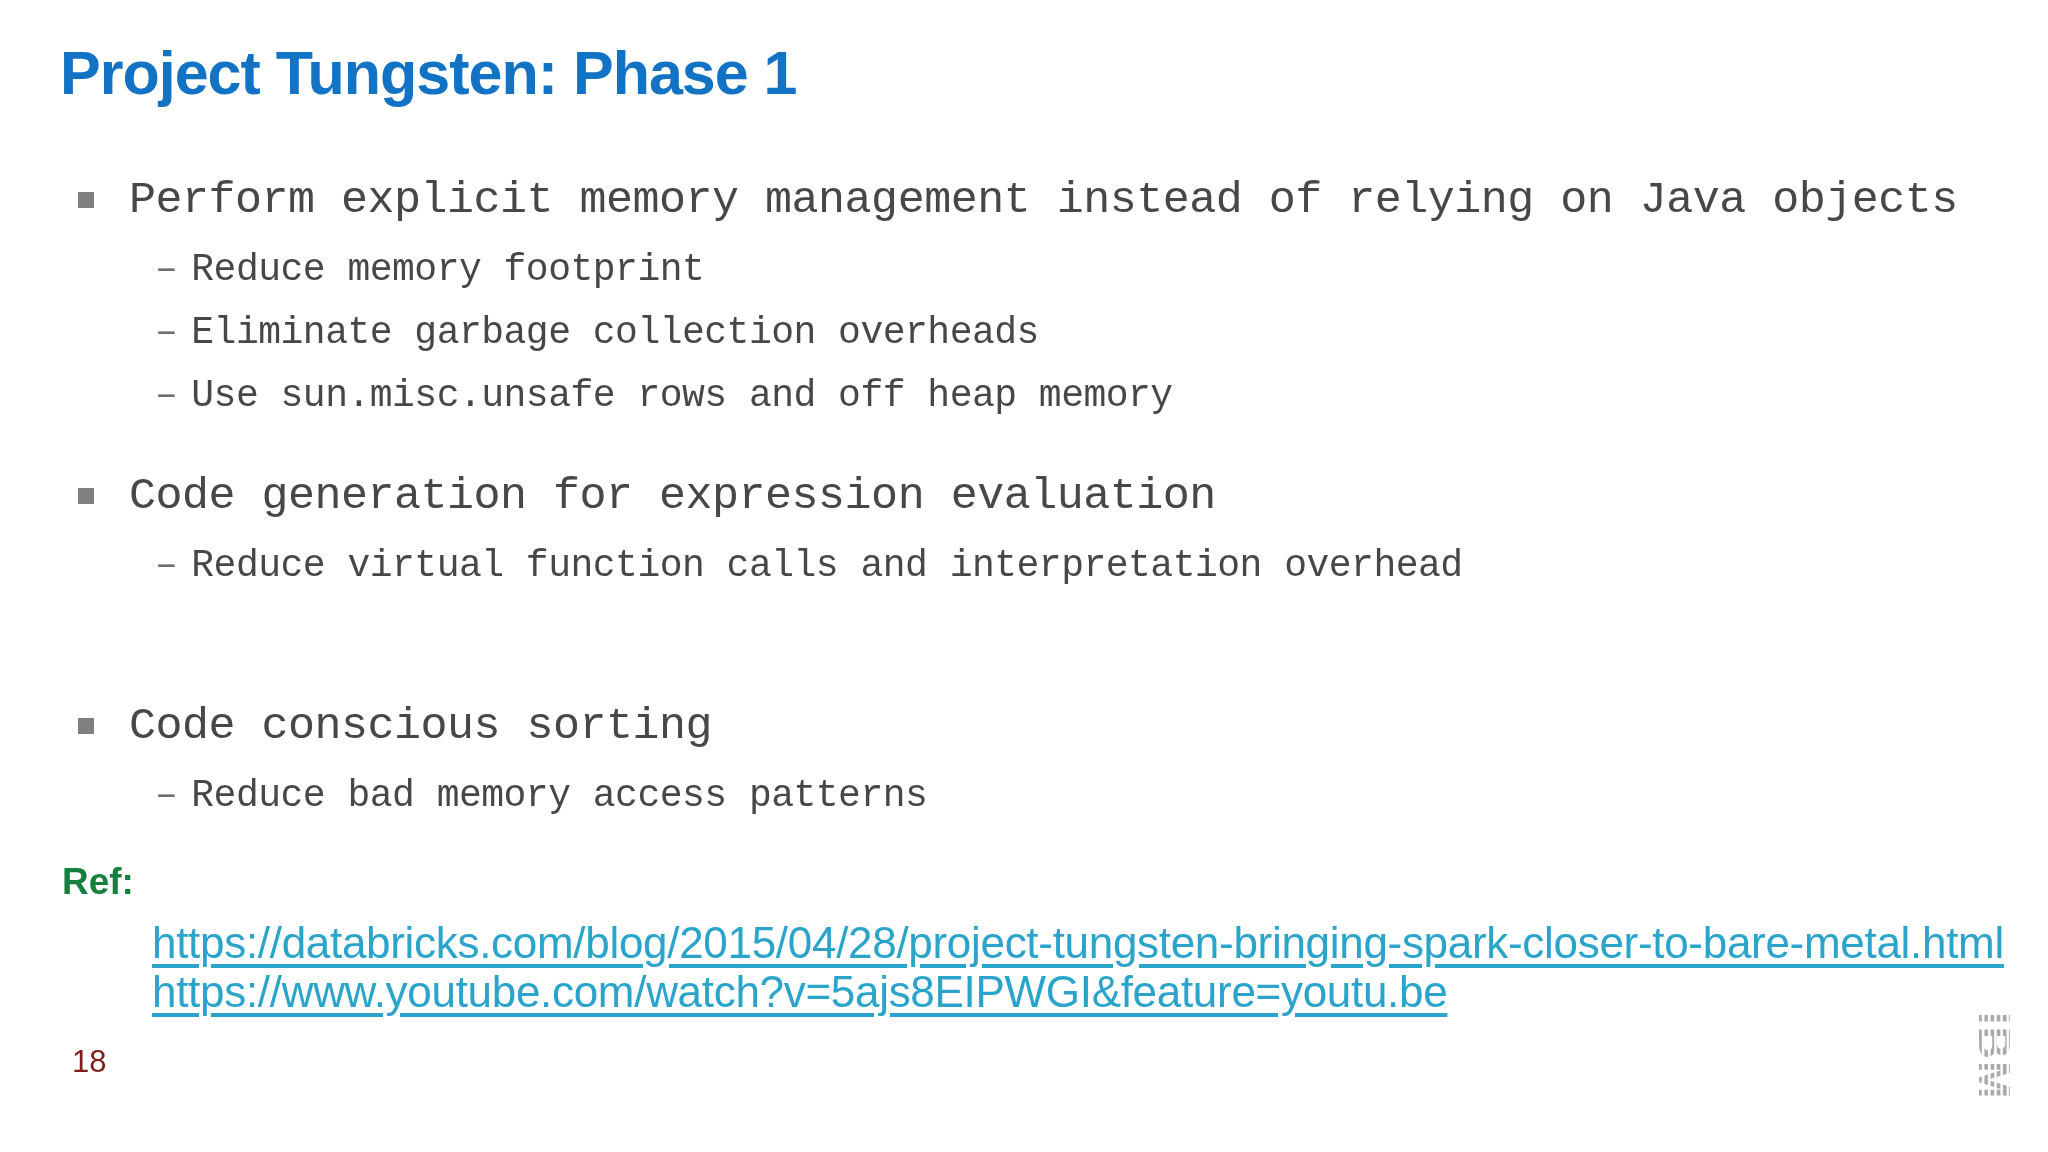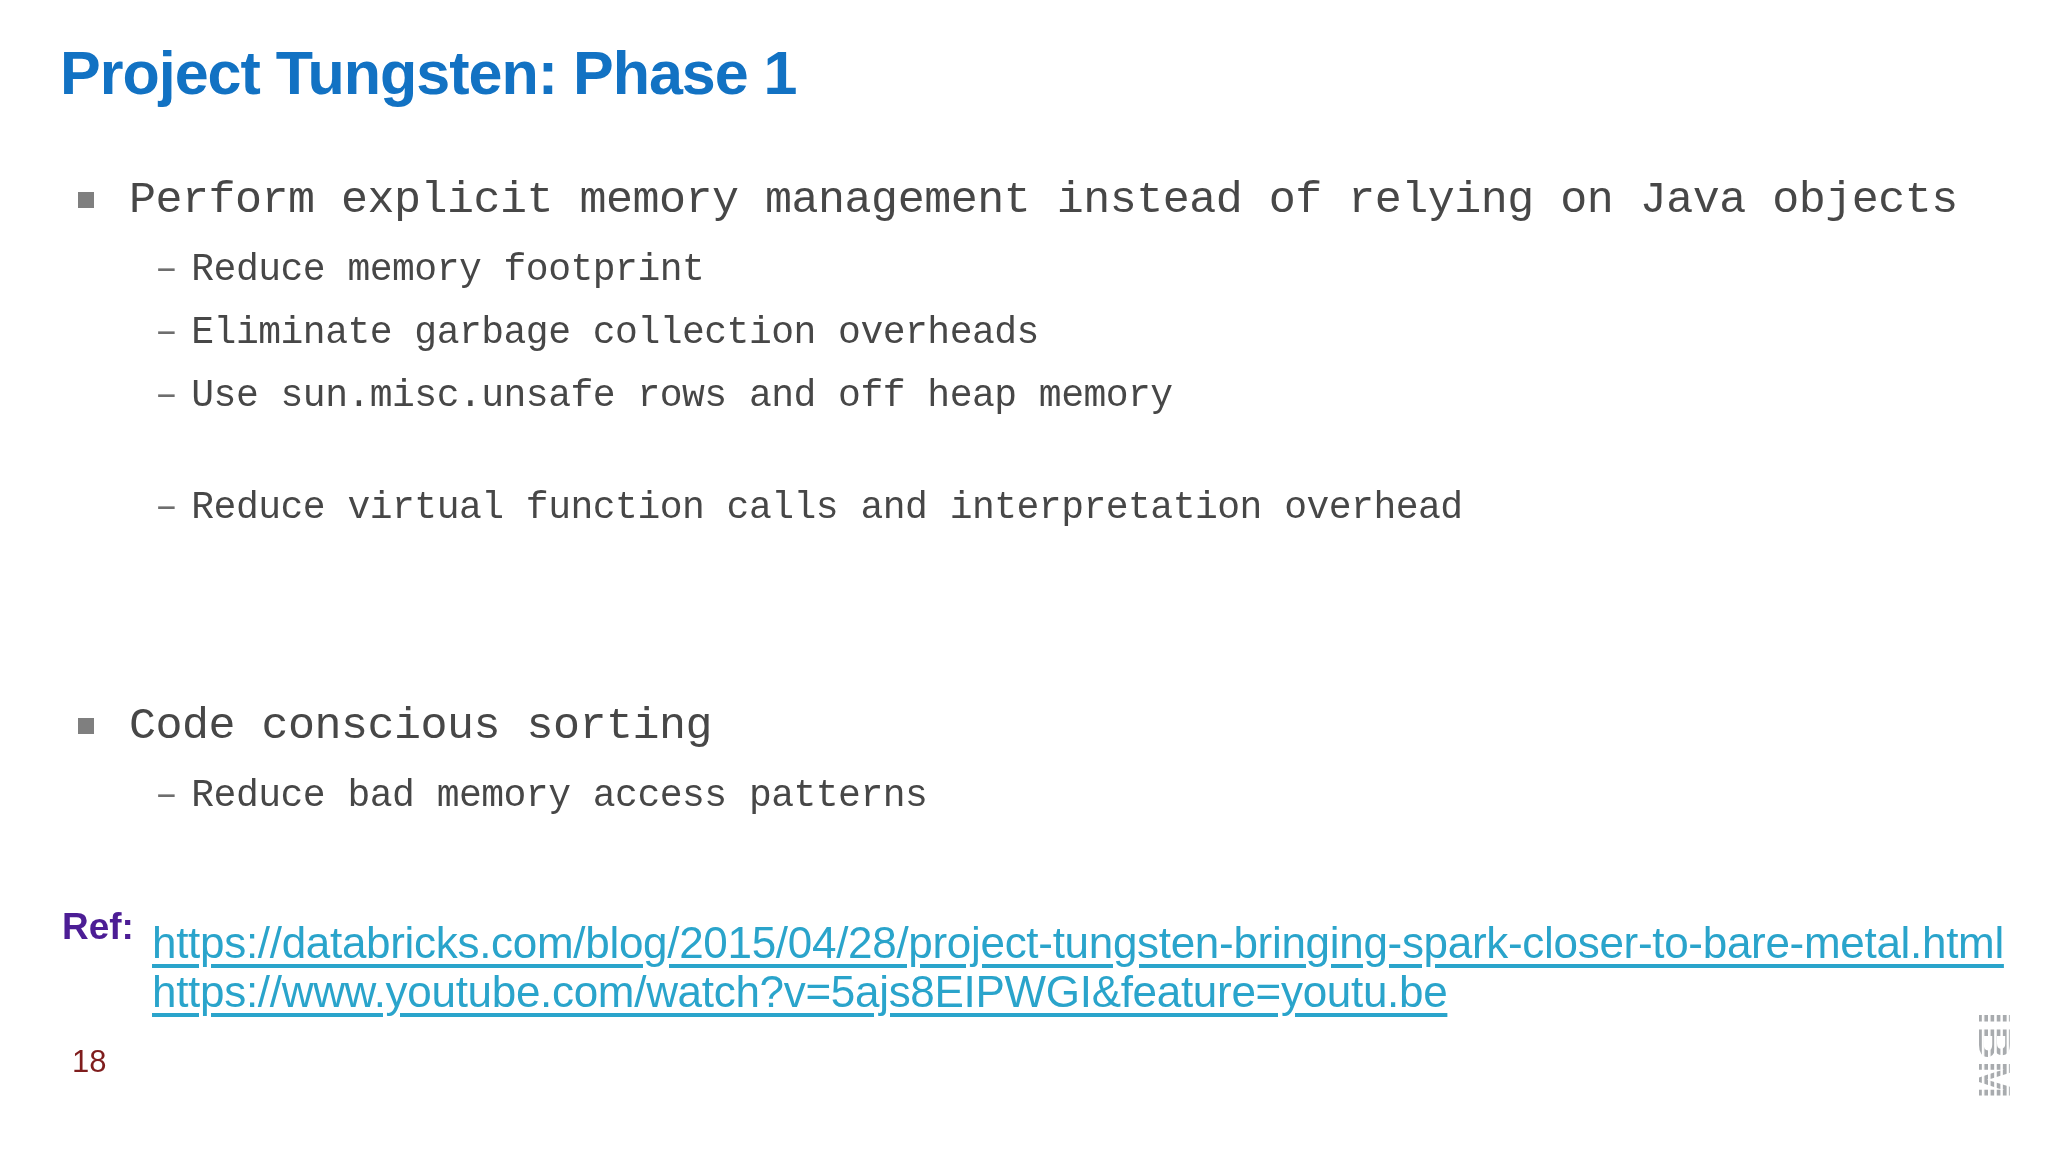--- a/index.html
+++ b/index.html
@@ -61,22 +61,21 @@
     color: #6E6E6E;
     margin-right: 14px;
   }
   .ref-label {
     position: absolute;
     left: 62px;
     top: 861px;
     font-size: 37px;
     line-height: 42px;
     font-weight: bold;
-    color: #4c1d95;
-    margin-top: 45px;
+    color: #15803d;
   }
   .links { position: absolute; left: 152px; top: 918px; }
   .link {
     display: block;
     font-size: 44px;
     line-height: 49px;
     color: #2AA4CB;
     text-decoration: underline;
     text-underline-offset: 6px;
     cursor: pointer;
@@ -122,20 +121,24 @@
         <span>Eliminate garbage collection overheads</span>
       </div>
       <div class="sub-line">
         <span class="dash">–</span>
         <span>Use sun.misc.unsafe rows and off heap memory</span>
       </div>
     </div>
   </section>
 
   <section class="bullet-group bg-2">
+    <div class="main-line">
+      <span class="sq"></span>
+      <span>Code generation for expression evaluation</span>
+    </div>
     <div class="subs">
       <div class="sub-line">
         <span class="dash">–</span>
         <span>Reduce virtual function calls and interpretation overhead</span>
       </div>
     </div>
   </section>
 
   <section class="bullet-group bg-3">
     <div class="main-line">

